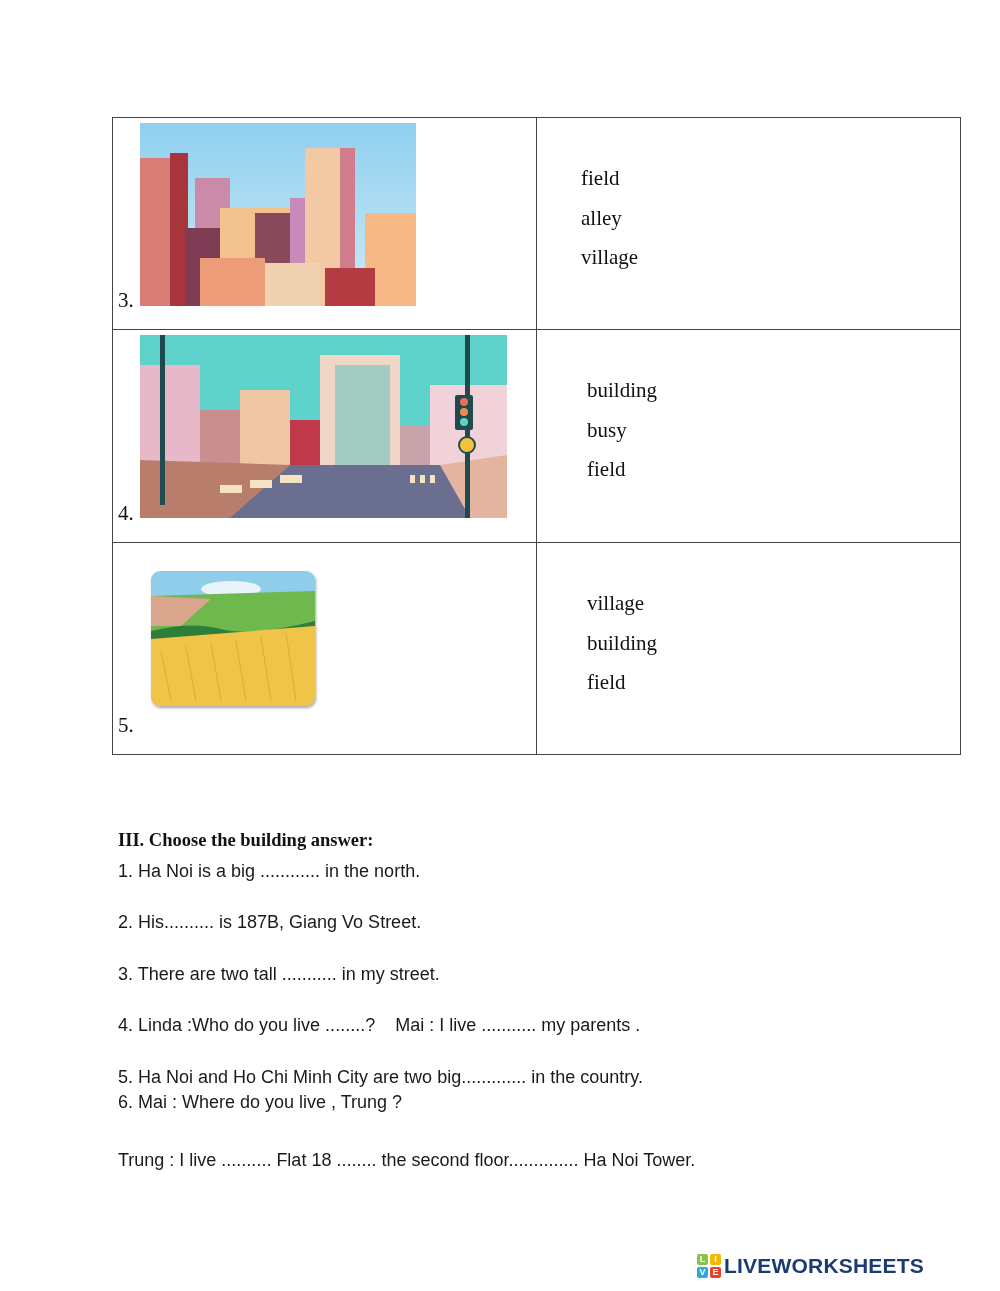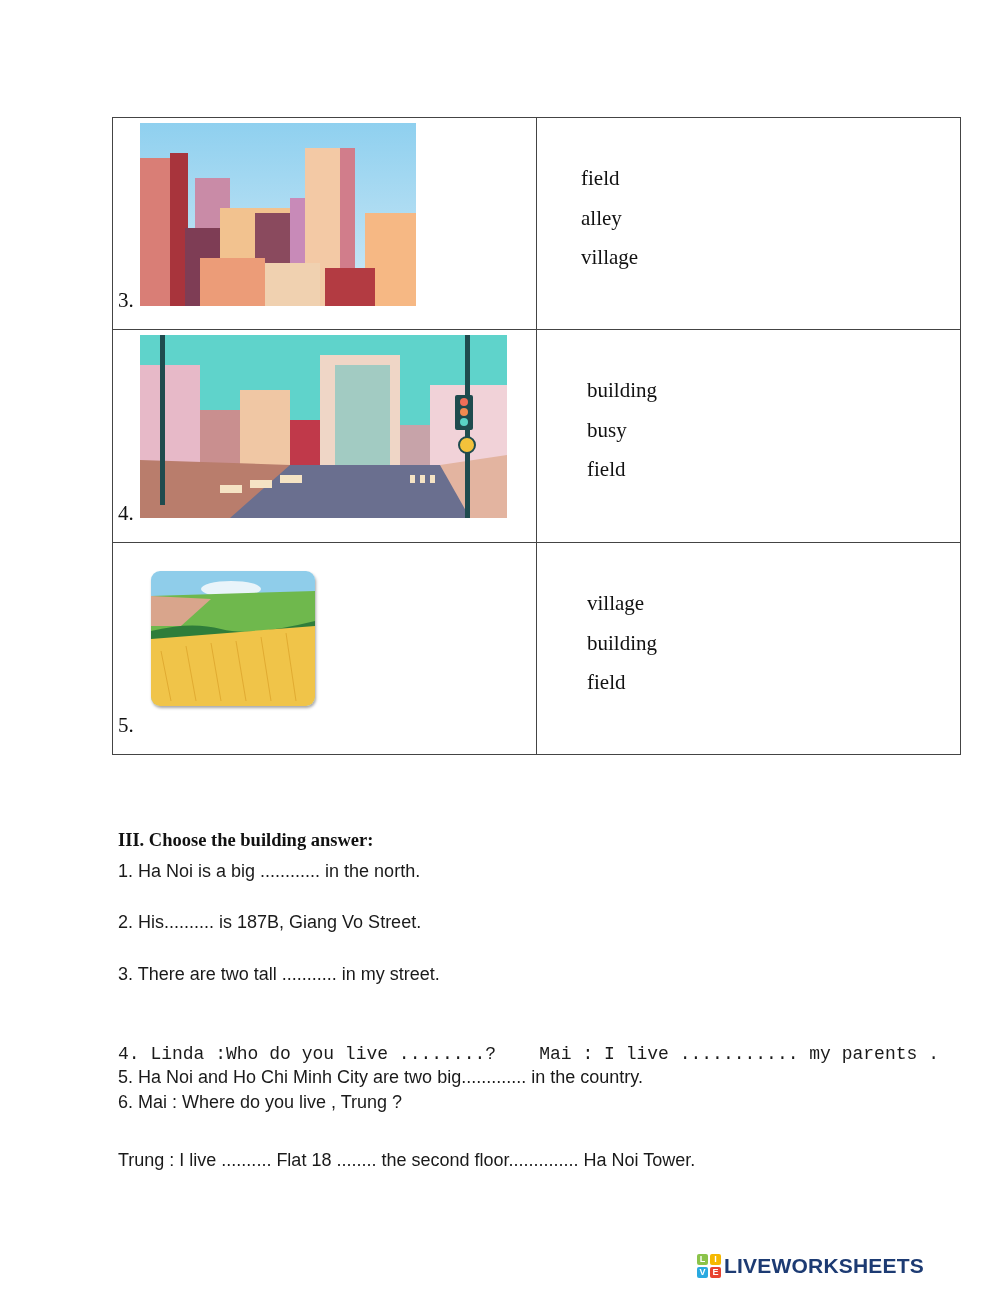--- a/index.html
+++ b/index.html
@@ -135,21 +135,21 @@
       </div>
     </td>
   </tr>
 </tbody>
   </table>
 
 <div class="section-title">III. Choose the building answer:</div>
 <div class="section" style="top:861px;">1. Ha Noi is a big ............ in the north.</div>
 <div class="section" style="top:912px;">2. His.......... is 187B, Giang Vo Street.</div>
 <div class="section" style="top:964px;">3. There are two tall ........... in my street.</div>
-<div class="section" style="top:1044px; white-space:pre;font-family:Liberation Mono, monospace;">4. Linda :Who do you live ........?    Mai : I live ........... my parents .</div>
+<div class="section" style="top:1015px; white-space:pre;">4. Linda :Who do you live ........?    Mai : I live ........... my parents .</div>
 <div class="section" style="top:1067px;">5. Ha Noi and Ho Chi Minh City are two big............. in the country.</div>
 <div class="section" style="top:1092px;">6. Mai : Where do you live , Trung ?</div>
 <div class="section" style="top:1150px;">Trung : I live .......... Flat 18 ........ the second floor.............. Ha Noi Tower.</div>
 
 <div class="logo">
   <div class="logo-blocks">
     <span style="background:#8bc34a;">L</span>
     <span style="background:#f5b800;">I</span>
     <span style="background:#29a9e0;">V</span>
     <span style="background:#e8422f;">E</span>

